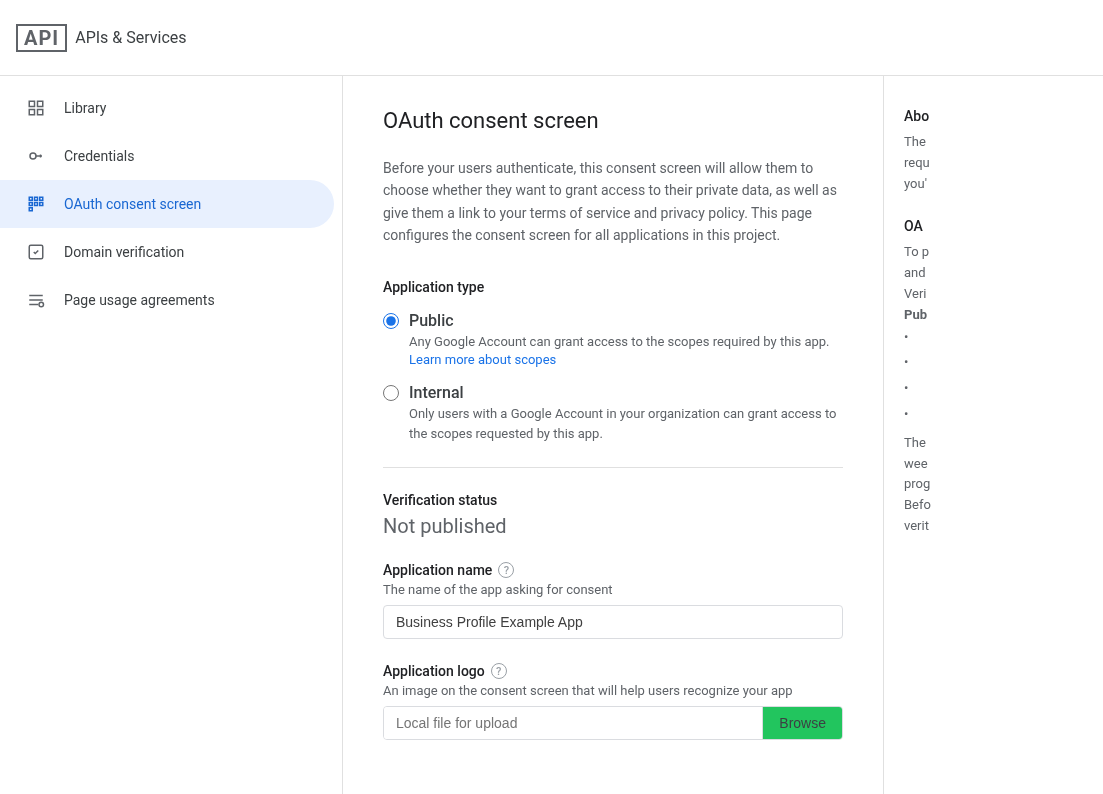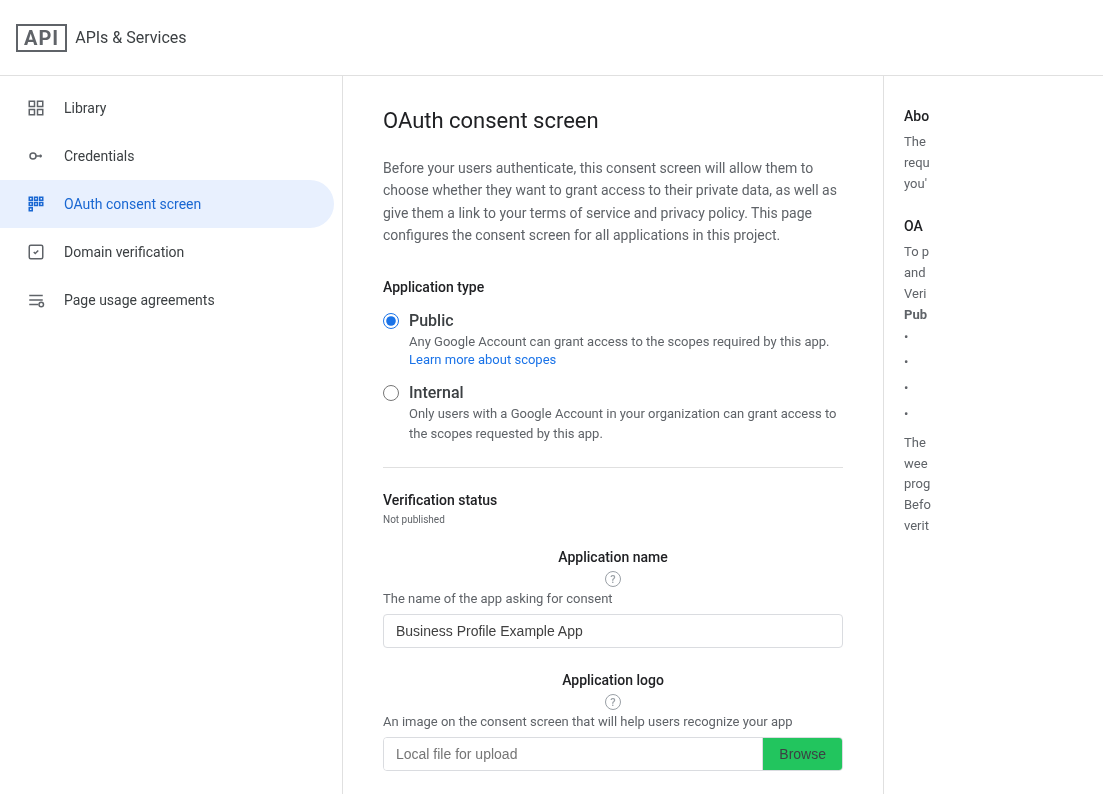--- a/index.html
+++ b/index.html
@@ -123,33 +123,32 @@
     }
     .radio-label { font-size: 16px; color: #3c4043; font-weight: 500; }
     .radio-desc { font-size: 13px; color: #5f6368; line-height: 1.5; margin-top: 2px; }
     .radio-link { color: #1a73e8; text-decoration: none; font-size: 13px; }
 
     
     .divider { height: 1px; background: #e0e0e0; margin: 24px 0; max-width: 680px; }
 
     
     .status-label { font-size: 14px; font-weight: 500; color: #202124; margin-bottom: 6px; }
-    .status-value { font-size: 10px; color: #5f6368; margin-bottom: 24px; }
+    .status-value { font-size: 20px; color: #5f6368; margin-bottom: 24px; }
 
     
     .field-group { margin-bottom: 24px; max-width: 680px; }
     .field-label {
       font-size: 14px;
       font-weight: 500;
       color: #202124;
       margin-bottom: 4px;
       display: flex;
       align-items: center;
       gap: 6px;
-      flex-direction: column;
     }
     .field-help {
       width: 16px;
       height: 16px;
       border-radius: 50%;
       border: 1px solid #9aa0a6;
       color: #9aa0a6;
       font-size: 11px;
       display: inline-flex;
       align-items: center;

